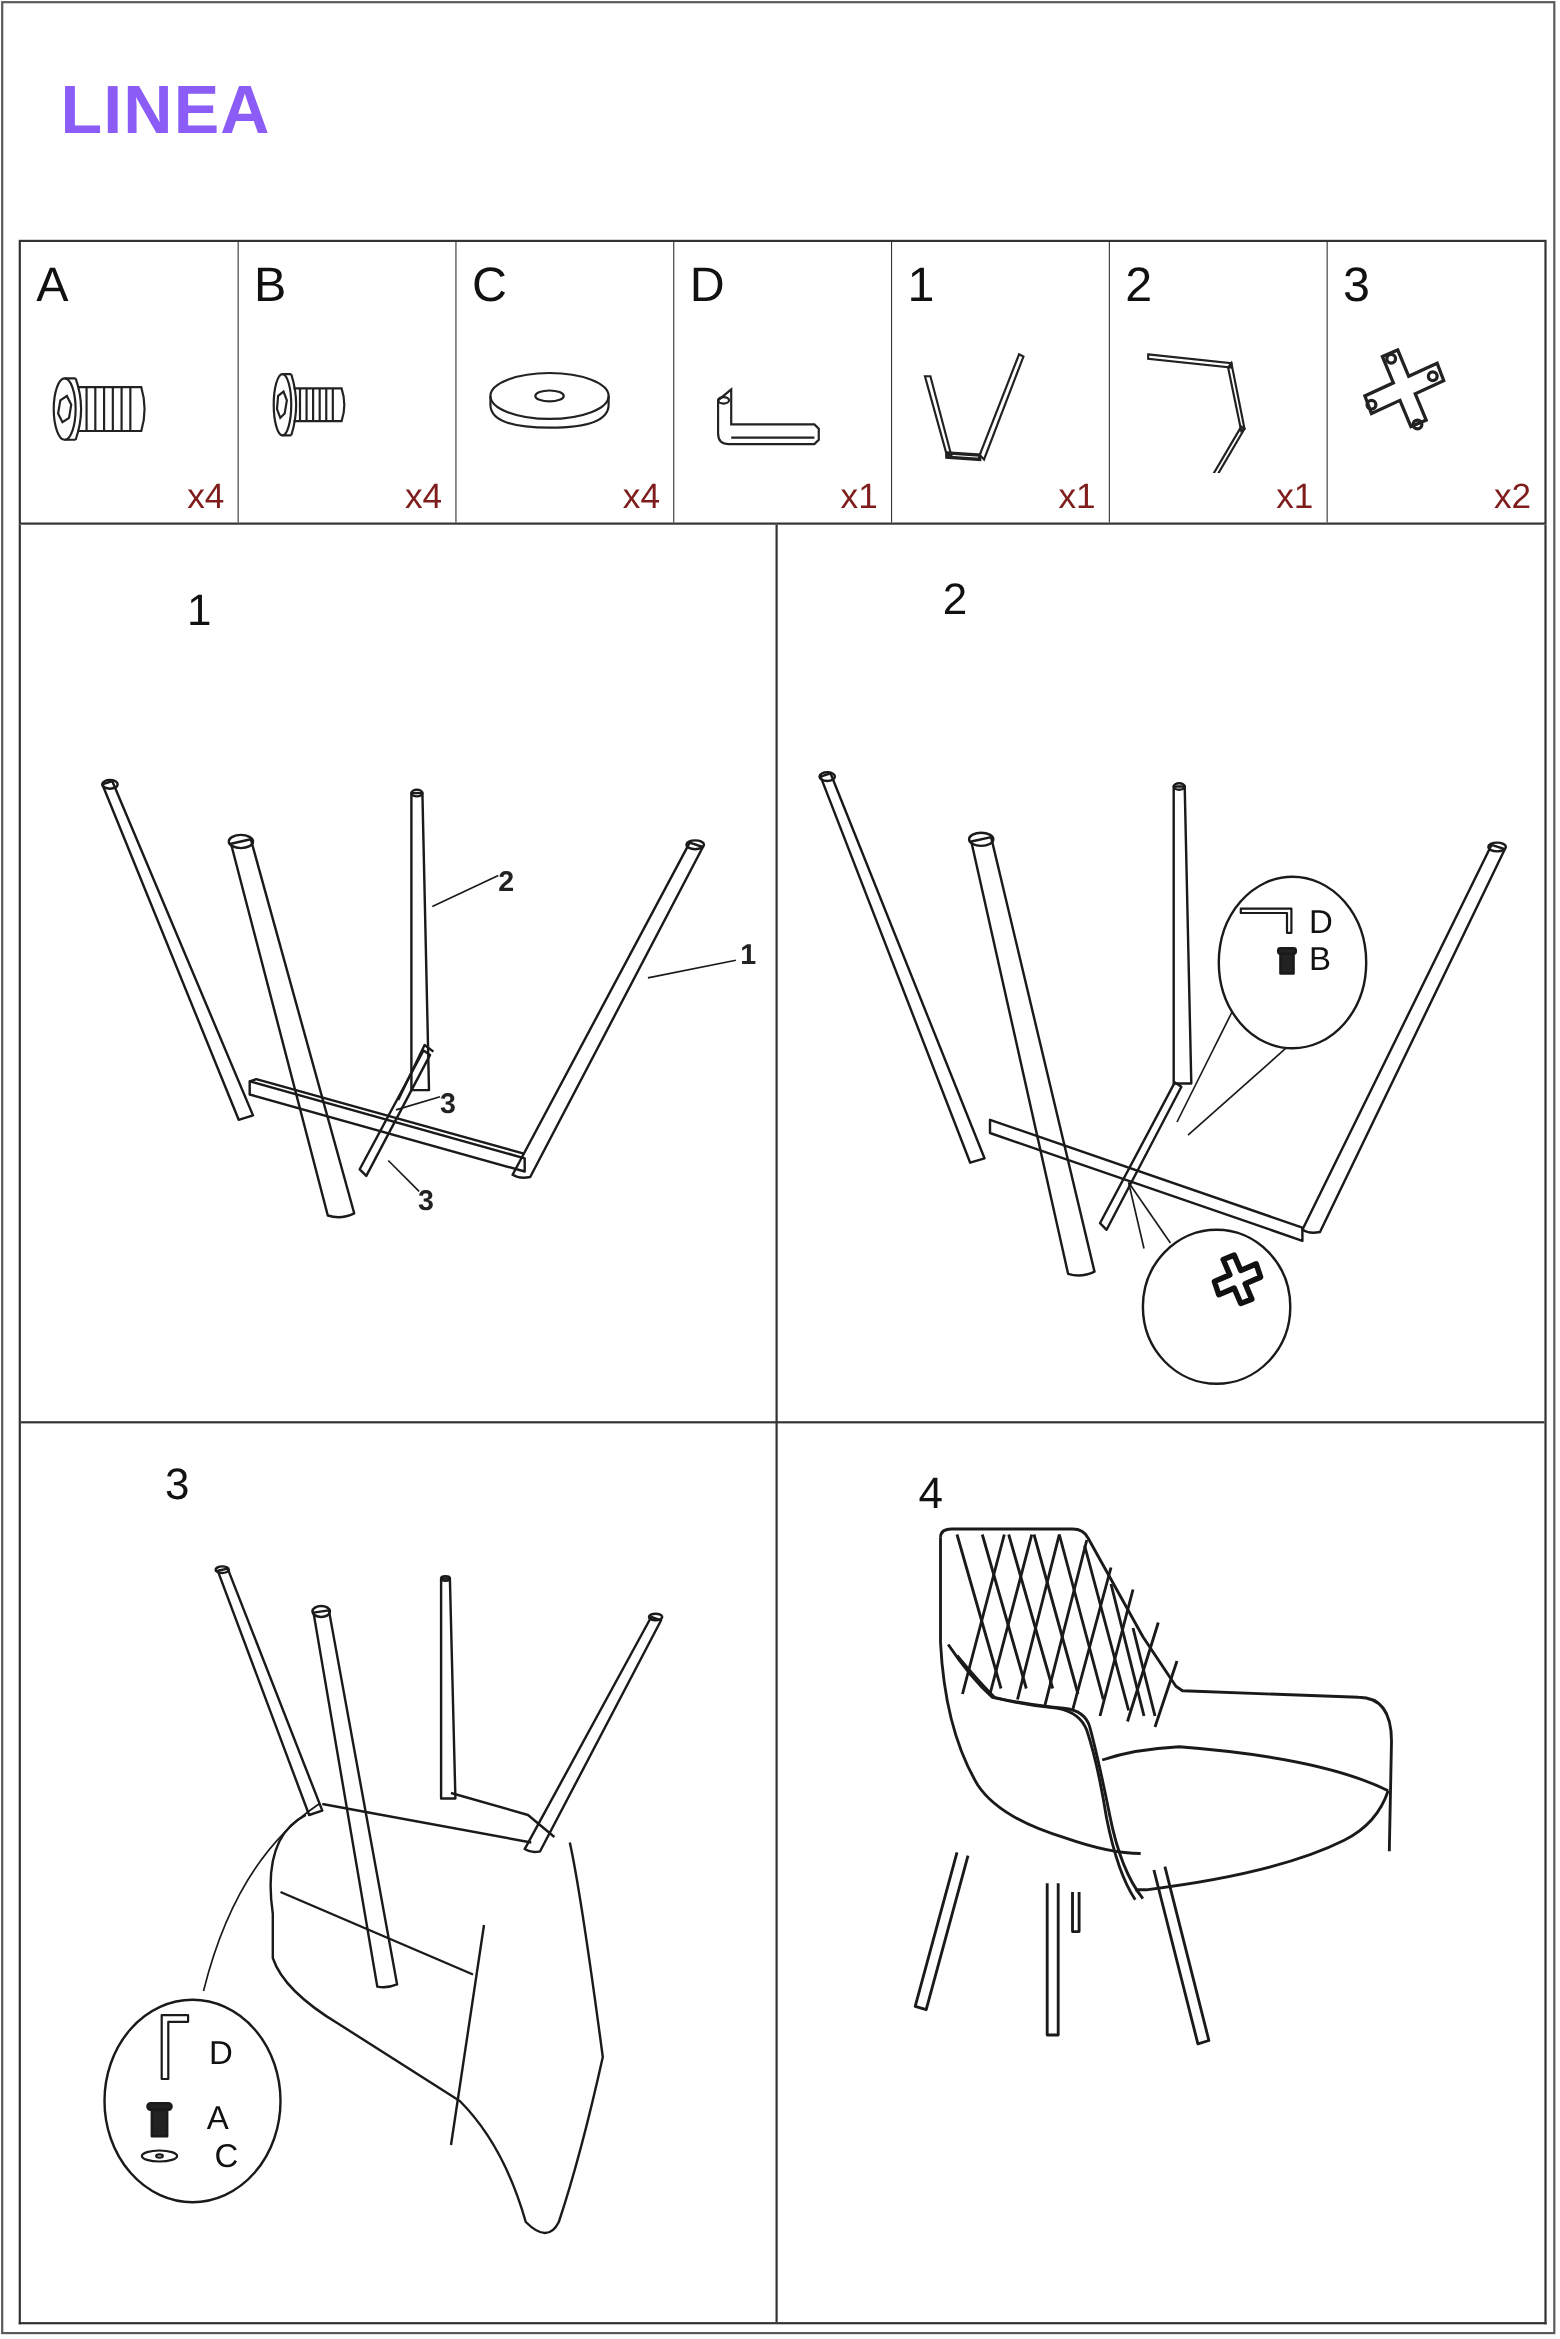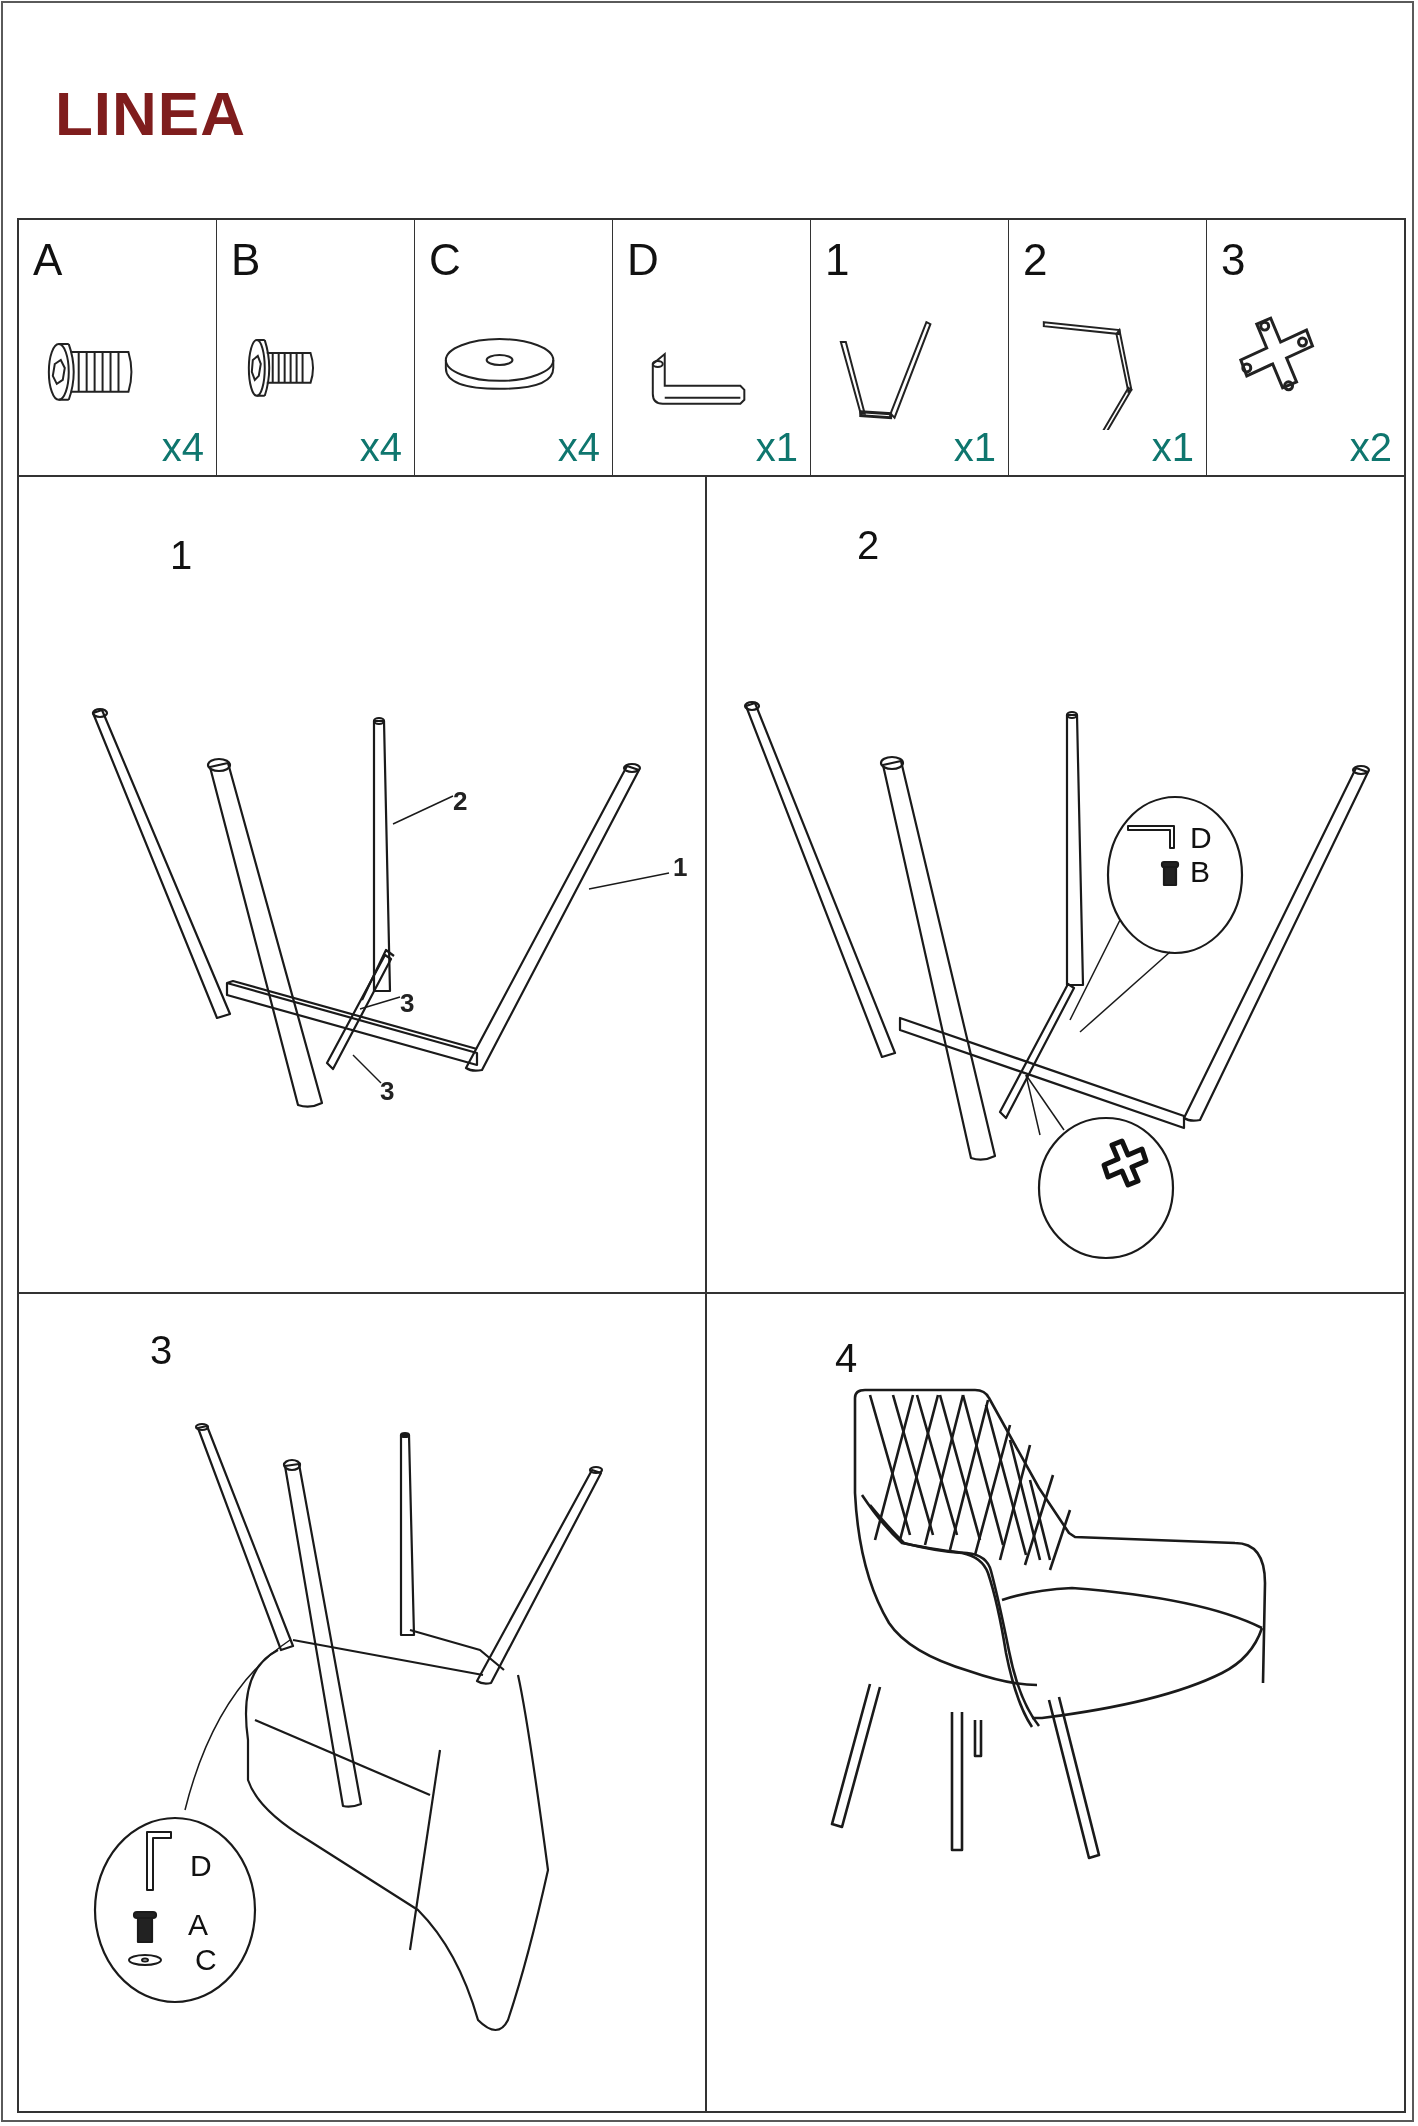--- a/index.html
+++ b/index.html
@@ -1,27 +1,27 @@
 <!DOCTYPE html>
 <html><head>
 <meta charset="utf-8">
 <style>
   html, body { margin:0; padding:0; background:#ffffff; }
   body { width:1418px; height:2126px; position:relative; overflow:hidden;
          font-family:"Liberation Sans", sans-serif; color:#1a1a1a; }
   .frame { position:absolute; left:1px; top:1px; width:1413px; height:2121px;
            border:2px solid #5a5a5a; box-sizing:border-box; }
-  .title { position:absolute; left:55px; top:83px; font-size:62px; font-weight:bold;
-           letter-spacing:1px; color:#7f1d1d; line-height:1; }
+  .title { position:absolute; left:55px; top:70px; font-size:62px; font-weight:bold;
+           letter-spacing:1px; color:#8b5cf6; line-height:1; }
   .parts { position:absolute; left:17px; top:218px; width:1389px; height:259px;
            border:2px solid #333; box-sizing:border-box; display:flex; }
   .part { position:relative; flex:1; border-right:1.5px solid #333; }
   .part:last-child { border-right:none; }
   .part-label { position:absolute; left:14px; top:18px; font-size:44px; color:#111; line-height:1; }
-  .part-qty { position:absolute; right:12px; bottom:8px; font-size:40px; color:#0f766e; line-height:1;text-align:right; }
+  .part-qty { position:absolute; right:12px; bottom:8px; font-size:32px; color:#7f1d1d; line-height:1;text-align:right; }
   .part-svg { position:absolute; left:0; top:60px; width:100%; height:150px; }
   .grid { position:absolute; left:17px; top:477px; width:1389px; height:1636px;
           border:2px solid #333; border-top:none; box-sizing:border-box; }
   .vline { position:absolute; left:686px; top:0; width:2px; height:100%; background:#333; }
   .hline { position:absolute; left:0; top:815px; width:100%; height:2px; background:#333; }
   .step-num { position:absolute; font-size:40px; color:#111; line-height:1; }
   .drawing { position:absolute; left:0; top:0; width:1418px; height:2126px; pointer-events:none; }
   .callout-text { font-family:"Liberation Sans", sans-serif; font-size:30px; fill:#111; }
   .lbl-bold { font-family:"Liberation Sans", sans-serif; font-size:26px; font-weight:bold; fill:#222; }
 </style>

